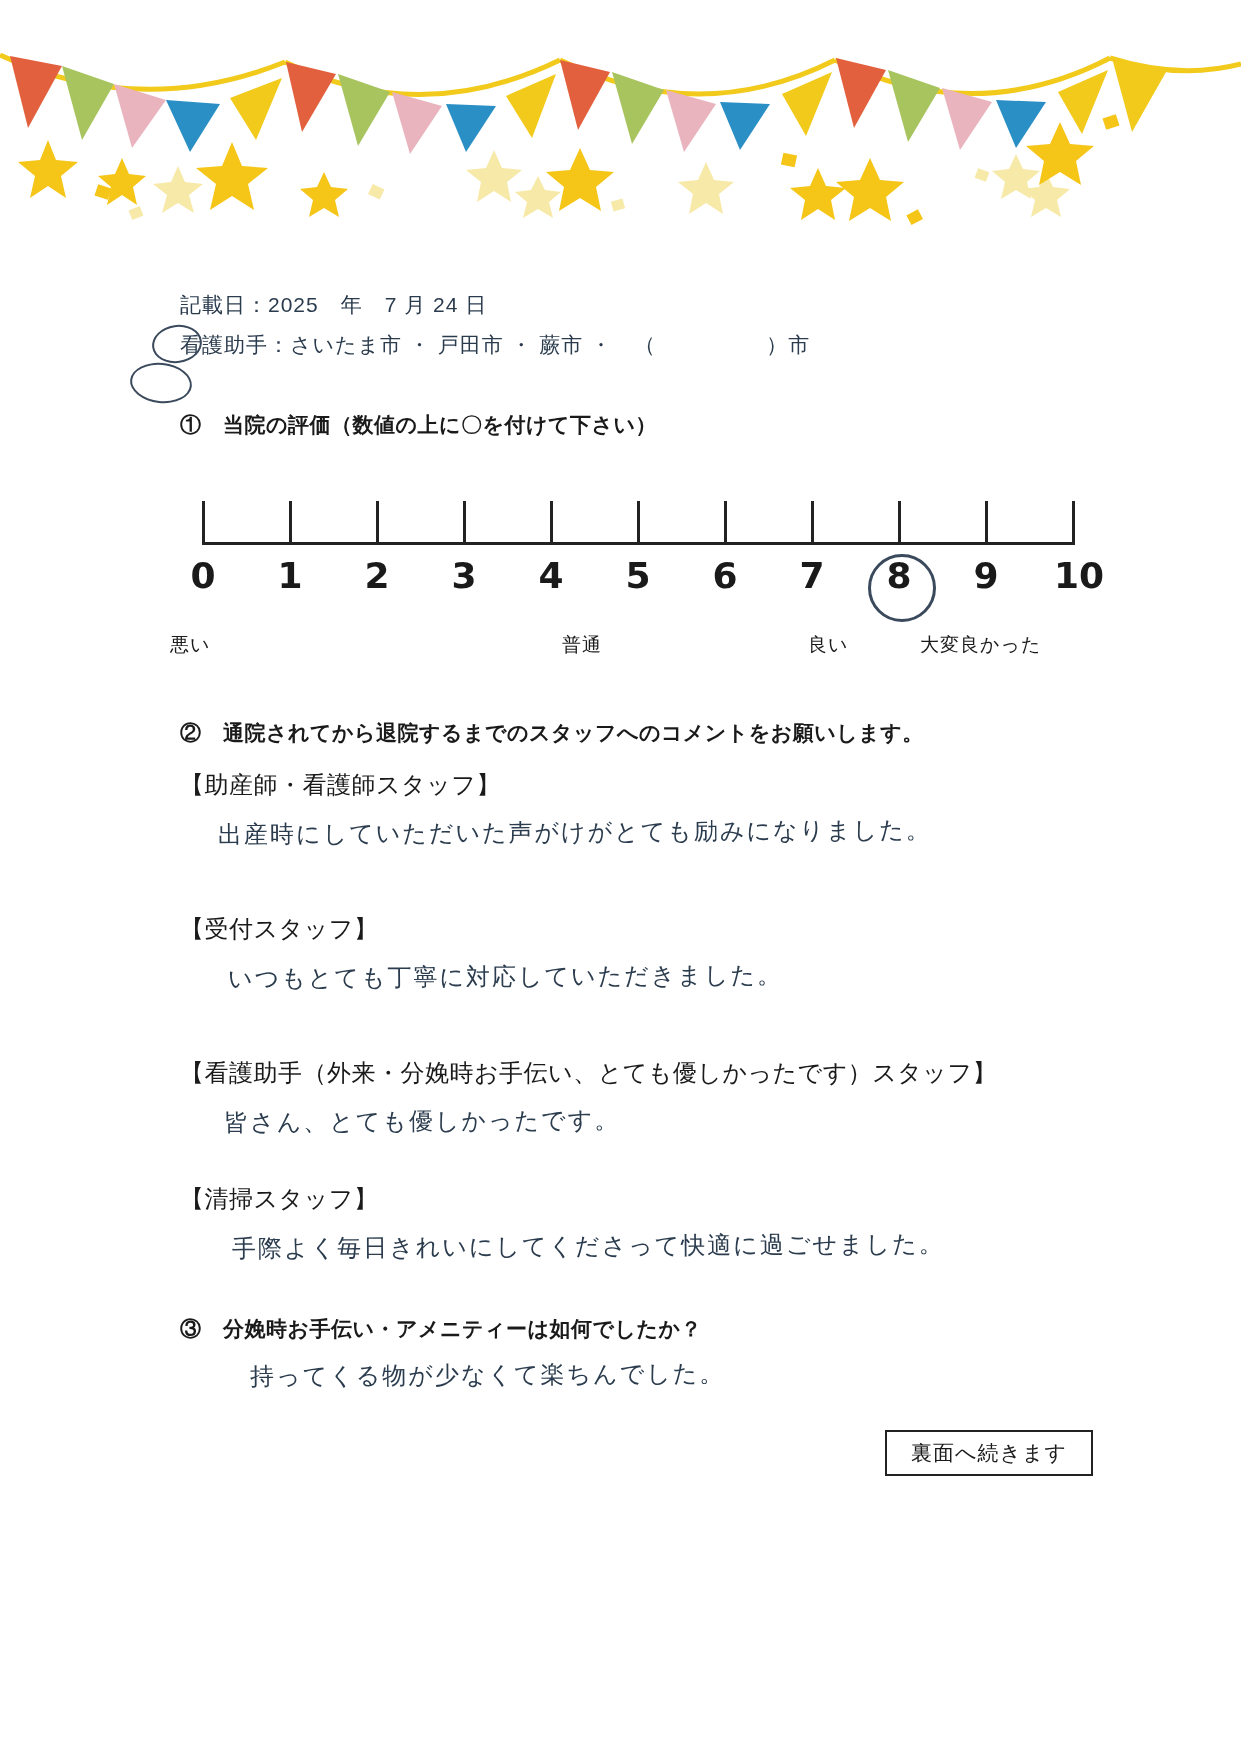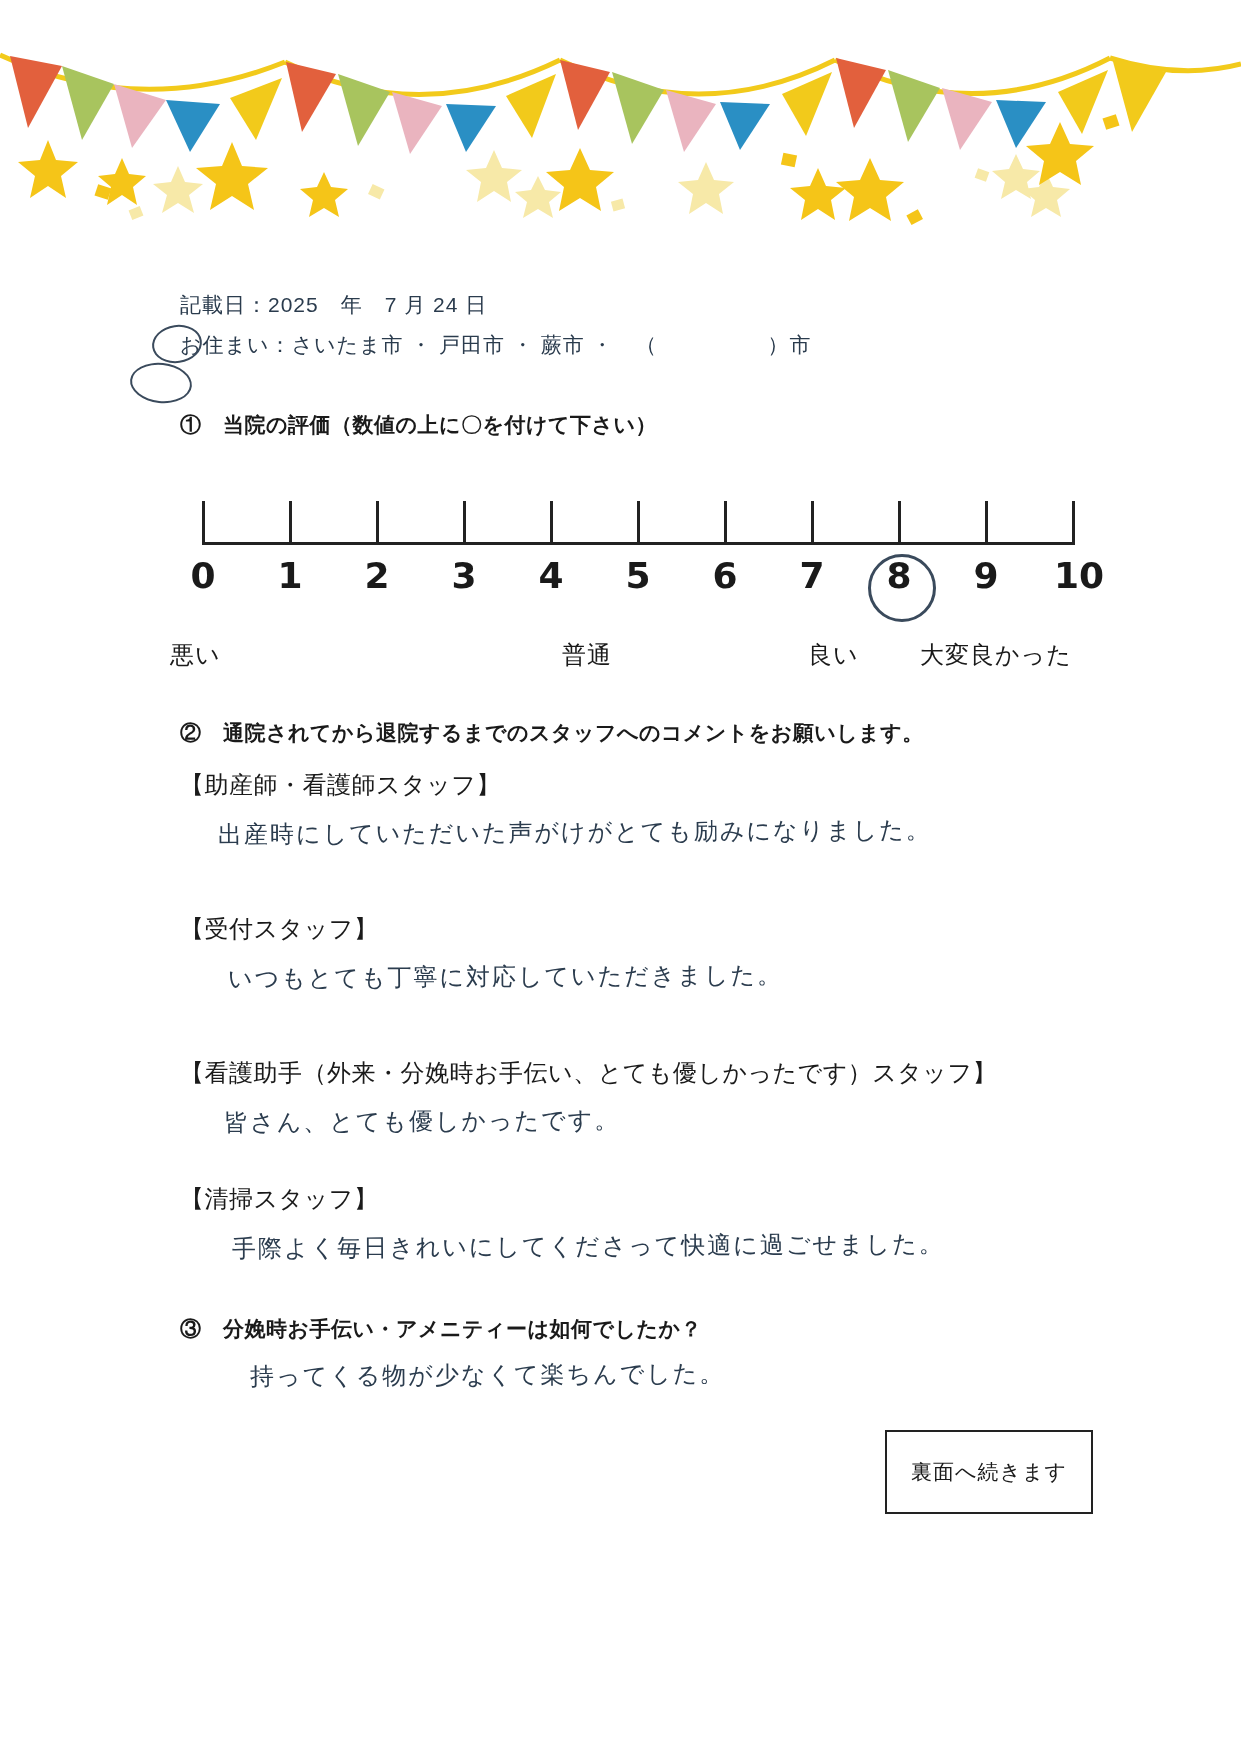--- a/index.html
+++ b/index.html
@@ -111,22 +111,22 @@
   .circle-score {
     position: absolute;
     width: 62px;
     height: 62px;
     border: 3px solid #3a4a5c;
     border-radius: 50%;
     top: 67px;
   }
   .anchor {
     position: absolute;
-    top: 152px;
-    font-size: 24px;
+    top: 145px;
+    font-size: 19px;
     letter-spacing: 1px;
   }
 
   
   .q2 { margin-top: 42px; }
   .sub-label {
     margin-left: 148px;
     margin-top: 22px;
     font-size: 24px;
     letter-spacing: 0.5px;
@@ -150,21 +150,21 @@
   .gap-m { height: 44px; }
 
   .q3 { margin-top: 54px; }
 
   
   .footer-box {
     position: absolute;
     right: 148px;
     top: 1430px;
     border: 2px solid #222;
-    padding: 26px 24px;
+    padding: 7px 24px;
     font-size: 21px;
     letter-spacing: 1px;
     background: #fff;
   }
 </style>
 </head>
 <body>
 
 <div class="banner">
   <svg width="1241" height="250" viewBox="0 0 1241 250" xmlns="http://www.w3.org/2000/svg">
@@ -231,21 +231,21 @@
   </svg>
 </div>
 
 <div class="sheet">
 
   <div class="head-lines">
     <div class="head-line">
       <span class="hand-ink">記載日：2025　年　7 月 24 日</span>
     </div>
     <div class="head-line">
-      <span class="hand-ink">お住まい：さいたま市 ・ 戸田市 ・ 蕨市 ・　（　　　　　）市</span>
+      <span class="hand-ink">看護助手：さいたま市 ・ 戸田市 ・ 蕨市 ・　（　　　　　）市</span>
     </div>
     <div class="circle-age"></div>
     <div class="circle-city"></div>
   </div>
 
   <div class="q-title q1">①　当院の評価（数値の上に〇を付けて下さい）</div>
 
   <div class="scale-wrap">
     <div class="scale-axis"></div>
 

